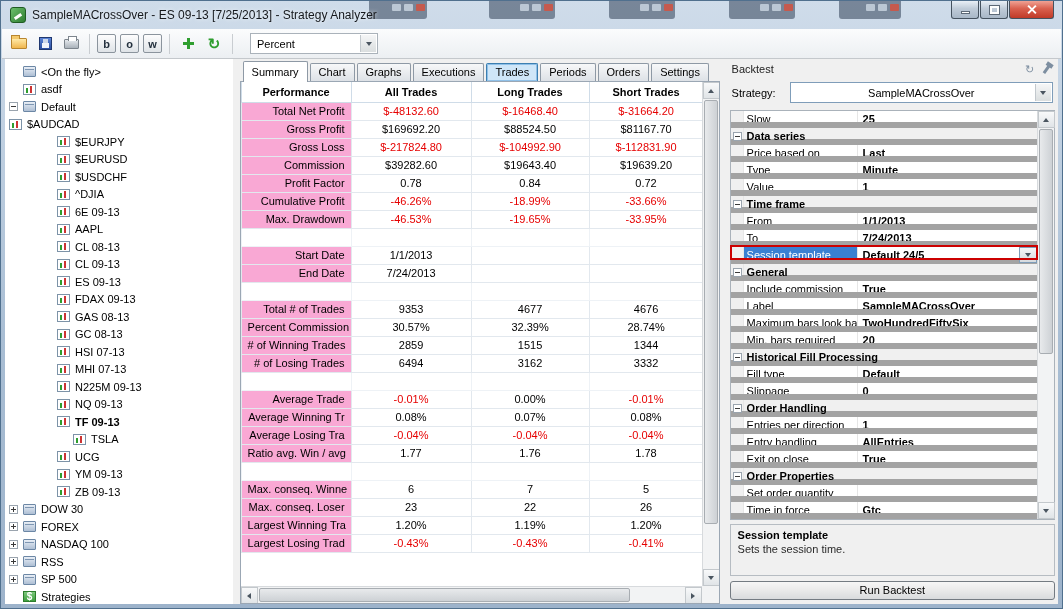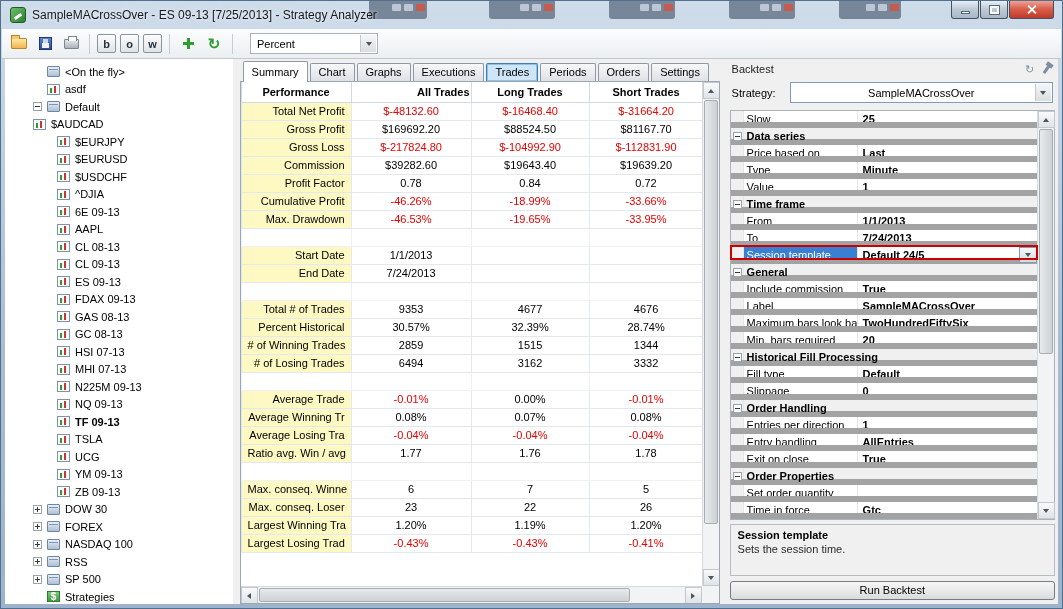--- a/index.html
+++ b/index.html
@@ -58,21 +58,21 @@
   .arr-r{width:0;height:0;border:3px solid transparent;border-left:4px solid #4a5560;margin-left:3px;}
 
   
   .main{position:absolute;top:58px;left:4px;right:4px;bottom:4px;display:flex;background:#f0f0f0;}
   .tree-panel{width:228px;background:#fff;overflow:hidden;padding-top:4px;}
   .splitter{width:7px;background:#f0f0f0;}
   .center{width:481px;display:flex;flex-direction:column;background:#f0f0f0;}
   .rpanel{width:332px;display:flex;flex-direction:column;background:#f0f0f0;padding:0 3px;}
 
   
-  .tree-row{display:flex;align-items:center;height:17.5px;padding-left:28px;white-space:nowrap;cursor:default;}
+  .tree-row{display:flex;align-items:center;height:17.5px;padding-left:4px;white-space:nowrap;cursor:default;}
   .expand{width:9px;height:9px;border:1px solid #9aa4ae;background:#fff;position:relative;flex:none;margin-right:5px;}
   .expand::before{content:"";position:absolute;left:1px;right:1px;top:3px;height:1px;background:#3a3a3a;}
   .expand.plus::after{content:"";position:absolute;top:1px;bottom:1px;left:3px;width:1px;background:#3a3a3a;}
   .tspacer{width:14px;flex:none;}
   .ti{width:13px;height:11px;margin-right:5px;flex:none;position:relative;}
   .ic-folder{background:linear-gradient(#e8eef6,#aebfd4);border:1px solid #6c87a5;border-radius:1px;}
   .ic-folder::before{content:"";position:absolute;left:1px;right:1px;top:2px;height:1px;background:#7e96b2;}
   .ic-chart{background:#fff;border:1px solid #7d93a8;}
   .ic-chart::before{content:"";position:absolute;left:2px;bottom:1px;width:2px;height:5px;background:#2e9e2e;}
   .ic-chart::after{content:"";position:absolute;left:6px;bottom:1px;width:2px;height:7px;background:#cc3333;}
@@ -86,21 +86,21 @@
        border:1px solid #8e99a5;border-bottom:none;border-radius:2px 2px 0 0;
        background:linear-gradient(#f7f8f9,#dde1e6);}
   .tab.active{height:21px;line-height:21px;background:#fff;margin-bottom:-1px;}
   .tab.highlight{background:#cfe6f8;border-color:#3c7fb1;box-shadow:inset 0 0 0 1px #8fc0e8;}
 
   
   .grid-area{flex:1;position:relative;background:#fff;border:1px solid #9ba7b4;overflow:hidden;}
   table.perf{border-collapse:collapse;table-layout:fixed;width:462px;font-size:11px;}
   table.perf th{height:20px;font-weight:bold;text-align:center;background:#fff;border:1px solid #cfdce8;border-top:none;}
   table.perf td{height:18px;border:1px solid #e2e8ee;padding:0 6px;overflow:hidden;white-space:nowrap;}
-  td.lbl{background:#fef9c3;text-align:right;border-color:#d8d8d8;}
+  td.lbl{background:#f9a8d4;text-align:right;border-color:#d8d8d8;}
   td.val{text-align:center;}
   td.neg{color:var(--negative,#e60000);}
   tr.blankrow td{background:#fff;border-color:#eef2f6;}
   tr.blankrow td.lbl{background:#fff;}
 
   
   .sb-v{position:absolute;top:0;right:0;width:17px;bottom:17px;background:#f2f3f4;border-left:1px solid #d7dadd;}
   .sb-h{position:absolute;left:0;bottom:0;height:17px;right:17px;background:#f2f3f4;border-top:1px solid #d7dadd;}
   .sb-corner{position:absolute;right:0;bottom:0;width:17px;height:17px;background:#f2f3f4;}
   .sb-btn{width:17px;height:17px;display:flex;align-items:center;justify-content:center;
@@ -304,21 +304,21 @@
           <span class="tlabel">N225M 09-13</span>
         </div>
         <div class="tree-row" style="padding-left: 52px;">
           <span class="ti ic-chart"></span>
           <span class="tlabel">NQ 09-13</span>
         </div>
         <div class="tree-row" style="padding-left: 52px; font-weight: bold;">
           <span class="ti ic-chart"></span>
           <span class="tlabel">TF 09-13</span>
         </div>
-        <div class="tree-row" style="padding-left: 52px; text-align: center;">
+        <div class="tree-row" style="padding-left: 68px; text-align: center;">
           <span class="ti ic-chart"></span>
           <span class="tlabel">TSLA</span>
         </div>
         <div class="tree-row" style="padding-left: 52px;">
           <span class="ti ic-chart"></span>
           <span class="tlabel">UCG</span>
         </div>
         <div class="tree-row" style="padding-left: 52px;">
           <span class="ti ic-chart"></span>
           <span class="tlabel">YM 09-13</span>
@@ -369,21 +369,21 @@
           <span class="tab highlight">Trades</span>
           <span class="tab">Periods</span>
           <span class="tab">Orders</span>
           <span class="tab">Settings</span>
         </div>
       <div class="grid-area">
         <table class="perf" id="perf-table">
             <thead>
               <tr>
                 <th style="width: 110px;">Performance</th>
-                <th style="width: 120px; text-align: right;">All Trades</th>
+                <th style="width: 120px;">All Trades</th>
                 <th style="width: 118px;">Long Trades</th>
                 <th style="width: 114px;">Short Trades</th>
               </tr>
             </thead>
             <tbody>
               <tr>
                 <td class="lbl">Total Net Profit</td>
                 <td class="val neg">$-48132.60</td>
                 <td class="val neg">$-16468.40</td>
                 <td class="val neg">$-31664.20</td>
@@ -448,21 +448,21 @@
                 <td class="val"></td>
                 <td class="val"></td>
               </tr>
               <tr>
                 <td class="lbl">Total # of Trades</td>
                 <td class="val">9353</td>
                 <td class="val">4677</td>
                 <td class="val">4676</td>
               </tr>
               <tr>
-                <td class="lbl">Percent Historical</td>
+                <td class="lbl">Percent Commission</td>
                 <td class="val">30.57%</td>
                 <td class="val">32.39%</td>
                 <td class="val">28.74%</td>
               </tr>
               <tr>
                 <td class="lbl"># of Winning Trades</td>
                 <td class="val">2859</td>
                 <td class="val">1515</td>
                 <td class="val">1344</td>
               </tr>

